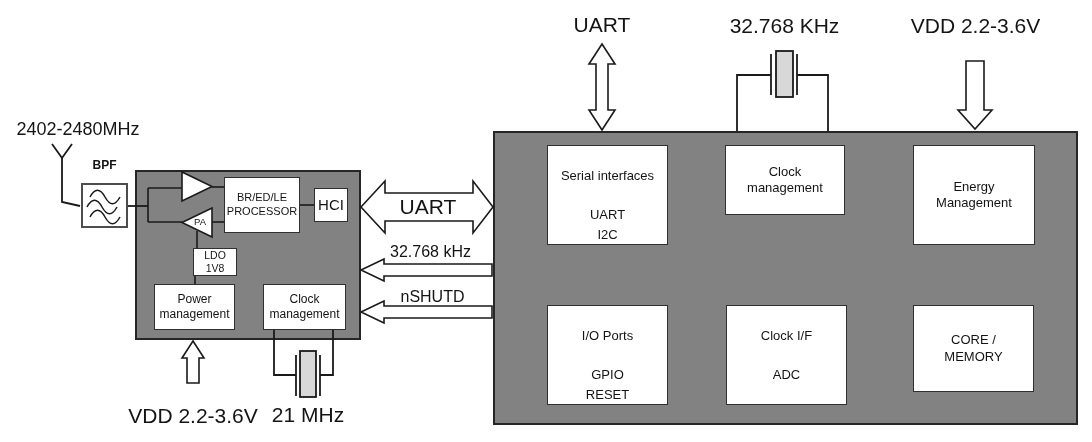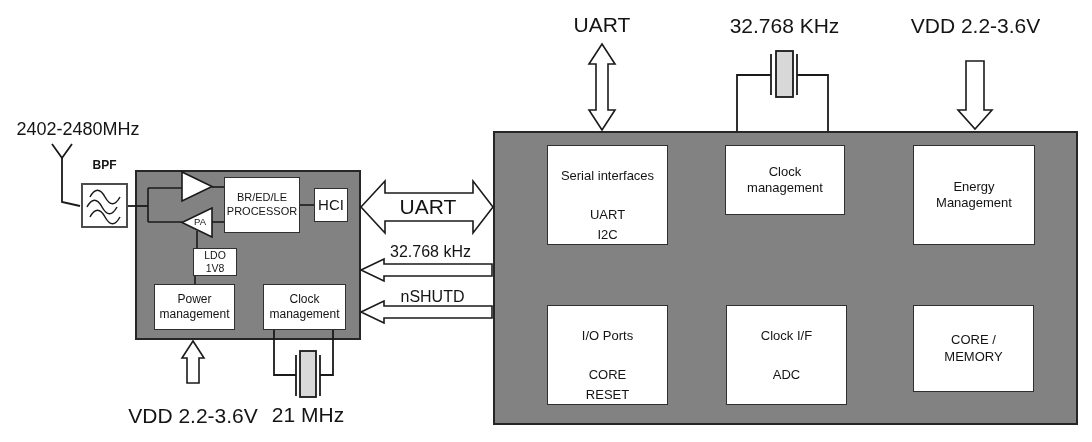--- a/index.html
+++ b/index.html
@@ -116,21 +116,21 @@
   <div class="box top-align" style="left:547px;top:145px;width:121px;height:100px;font-size:13px;">Serial interfaces
 
 UART
 I2C</div>
   <div class="box" style="left:725px;top:145px;width:120px;height:70px;font-size:13px;">Clock
 management</div>
   <div class="box" style="left:913px;top:145px;width:122px;height:100px;font-size:13px;">Energy
 Management</div>
   <div class="box top-align" style="left:547px;top:305px;width:121px;height:100px;font-size:13px;">I/O Ports
 
-CORE
+GPIO
 RESET</div>
   <div class="box" style="left:726px;top:305px;width:121px;height:100px;font-size:13px;line-height:1.5;">Clock I/F
 
 ADC</div>
   <div class="box" style="left:913px;top:305px;width:121px;height:87px;font-size:13px;">CORE /
 MEMORY</div>
 
   <div class="lbl big" style="left:557px;top:13px;width:90px;">UART</div>
   <div class="lbl big" style="left:717px;top:14px;width:135px;">32.768 KHz</div>
   <div class="lbl big" style="left:898px;top:14px;width:155px;">VDD 2.2-3.6V</div>

